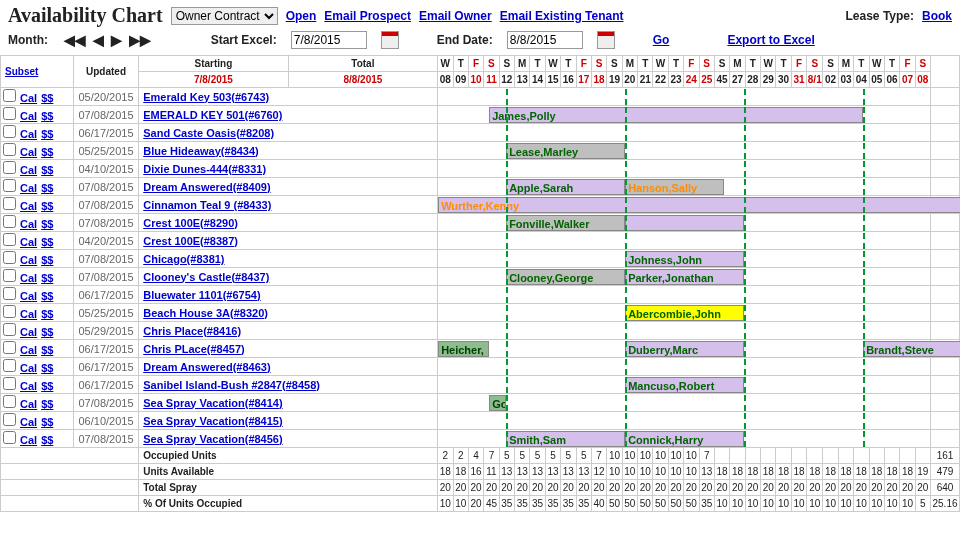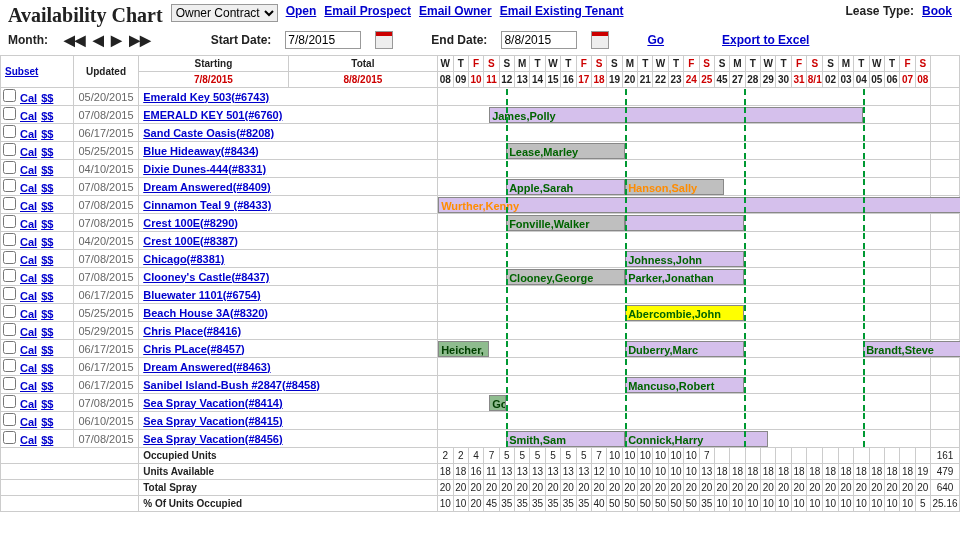--- a/index.html
+++ b/index.html
@@ -1,17 +1,17 @@
 <!DOCTYPE html>
 <html><head>
 <meta charset="utf-8">
 <style>
   body{margin:0;font-family:Arial,Helvetica,sans-serif;font-size:12px;background:#fff;color:#222}
   .frame{width:960px;height:536px;overflow:hidden;position:relative}
-  .topbar{padding:4px 8px;display:flex;align-items:flex-start;gap:8px;flex-wrap:wrap}
+  .topbar{padding:4px 8px;display:flex;align-items:center;gap:8px;flex-wrap:wrap}
   .title{font-family:Georgia,'Times New Roman',serif;font-size:20px;font-weight:bold}
   select{font-size:12px;border:1px solid #999}
   a.link{color:#0000cd;text-decoration:underline;font-weight:bold;font-size:12px}
   .lbl{font-weight:bold}
   .row2{padding:0 8px 6px 8px;display:flex;align-items:center;gap:14px}
   .month-nav span{font-weight:bold;font-size:14px;margin:0 2px;cursor:pointer}
   input.date{width:70px;border:1px solid #999;font-size:12px;padding:1px 2px}
   .cal-ico{display:inline-block;width:16px;height:16px;border:1px solid #999;background:#eee;position:relative;vertical-align:middle}
   .cal-ico::before{content:"";position:absolute;top:0;left:0;right:0;height:4px;background:#c00}
   table{border-collapse:collapse;width:100%}
@@ -60,21 +60,21 @@
 
 <div class="row2">
   <span class="lbl">Month:</span>
   <span class="month-nav">
     <span>◀◀</span>
     <span>◀</span>
     <span>▶</span>
     <span>▶▶</span>
   </span>
   <span style="width:30px"></span>
-  <span class="lbl">Start Date:</span>
+  <span class="lbl">Start Excel:</span>
   <input class="date" value="7/8/2015" style="">
   <span class="cal-ico"></span>
   <span style="width:10px"></span>
   <span class="lbl">End Date:</span>
   <input class="date" value="8/8/2015" style="">
   <span class="cal-ico"></span>
   <span style="width:10px"></span>
   <a href="#" class="link">Go</a>
   <span style="width:30px"></span>
   <a href="#" class="link">Export to Excel</a>
@@ -481,21 +481,21 @@
             </td>
             <td></td>
           </tr>
           <tr>
             <td class="subset"><input type="checkbox" style=""><a href="#" class="cal-link">Cal</a><a href="#" class="dd-link">$$</a></td>
             <td class="upd">07/08/2015</td>
             <td class="prop" colspan="2"><a href="#">Sea Spray Vacation(#8456)</a></td>
             <td colspan="32" style="padding:0;position:relative" class="gantt-cell">
               <div class="gantt-row">
                 <div class="bar purple green" style="left:68px;width:119px">Smith,Sam</div>
-                <div class="bar purple green" style="left:187px;width:143px">Connick,Harry</div>
+                <div class="bar purple green" style="left:187px;width:119px">Connick,Harry</div>
                 <i class="dash-col" style="left:68px"></i>
                 <i class="dash-col" style="left:187px"></i>
                 <i class="dash-col" style="left:306px"></i>
                 <i class="dash-col" style="left:425px"></i>
               </div>
             </td>
             <td></td>
           </tr>
         </tbody>
         <tfoot>

